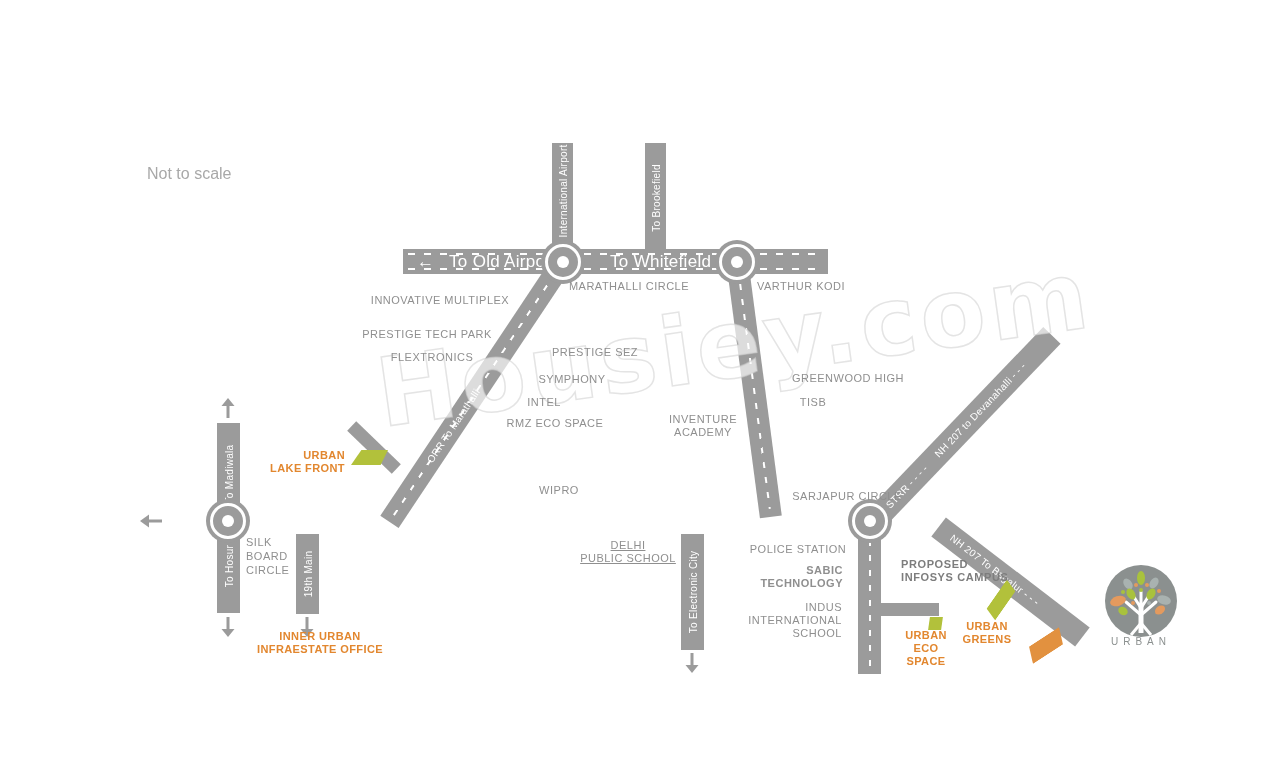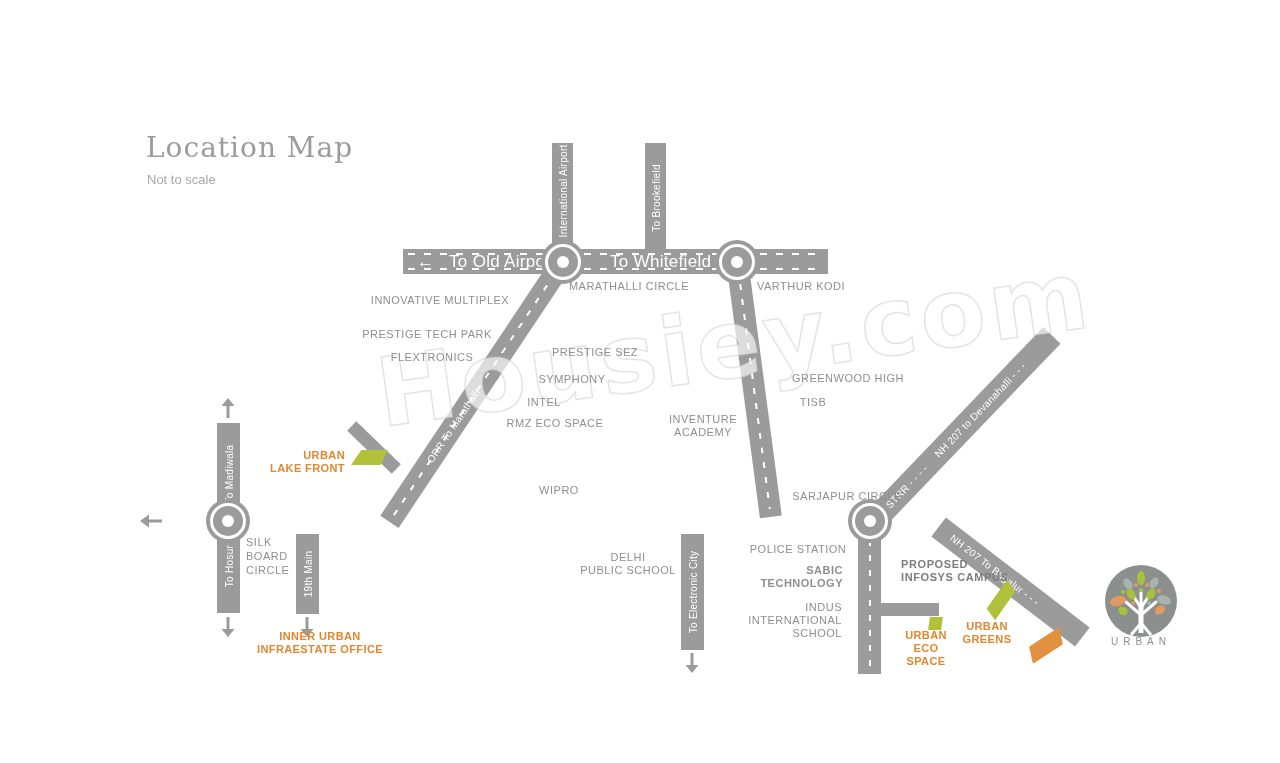--- a/index.html
+++ b/index.html
@@ -41,40 +41,39 @@
 
   
   .marker{position:absolute;z-index:5;}
 
   
   .arr{position:absolute;z-index:2;color:var(--road,#9b9b9b);}
 
   
   #page-title{position:absolute;left:146px;top:131px;font-family:"DejaVu Serif",serif;
       font-size:28px;color:var(--title-gray,#9c9c9c);letter-spacing:1px;z-index:6;}
-  #page-subtitle{position:absolute;left:147px;top:172px;font-size:13px;color:#a8a8a8;z-index:6;}
+  #page-subtitle{position:absolute;left:147px;top:165px;font-size:16px;color:#a8a8a8;z-index:6;}
 
   
   #watermark{position:absolute;left:375px;top:300px;width:560px;font-size:95px;font-weight:bold;
       font-family:"DejaVu Sans",sans-serif;color:rgba(255,255,255,.65);
       -webkit-text-stroke:1.5px rgba(205,205,205,.55);letter-spacing:4px;
       transform:rotate(-8deg);z-index:4;pointer-events:none;}
 
   
   #logo-urban{position:absolute;left:1141px;top:636px;transform:translateX(-50%);
       font-size:10px;letter-spacing:5px;color:var(--logo-gray,#8b908f);z-index:6;}
   #logo-name{position:absolute;left:1142px;top:642px;transform:translateX(-50%);
       font-size:30px;letter-spacing:1.5px;color:var(--logo-gray,#8b908f);z-index:6;}
 </style>
 </head>
 <body>
 
 <div id="canvas">
 
-  <div id="page-title">Location Map</div>
   <div id="page-subtitle">Not to scale</div>
 
   <div class="road road-h" style="left:403px;top:249px;width:425px;height:25px;">
     <span class="rlabel" style="left:14px;">←   To Old Airport</span>
     <span class="rlabel" style="left:207px;">To Whitefield   →</span>
   </div>
 
   <div class="road" style="left:552px;top:143px;width:21px;height:110px;">
     <span class="vlabel">To International Airport</span>
   </div>
@@ -163,21 +162,21 @@
 ACADEMY</div>
   <div class="lm" style="left:848px;top:372px;">GREENWOOD HIGH</div>
   <div class="lm" style="left:813px;top:396px;">TISB</div>
   <div class="lm" style="left:519px;top:484px;margin-left:40px;">WIPRO</div>
   <div class="lm" style="left:798px;top:543px;">POLICE STATION</div>
   <div class="lm anch-right" style="right:437px;top:564px;font-weight:bold;">SABIC
 TECHNOLOGY</div>
   <div class="lm anch-right" style="right:438px;top:601px;">INDUS
 INTERNATIONAL
 SCHOOL</div>
-  <div class="lm" style="left:628px;top:551px;">DELHI
+  <div class="lm" style="left:628px;top:539px;text-decoration:underline;">DELHI
 PUBLIC SCHOOL</div>
   <div class="lm anch-left boldgray" style="left:901px;top:558px;">PROPOSED
 INFOSYS CAMPUS</div>
 
   <div class="lm anch-right orange" style="right:935px;top:449px;">URBAN
 LAKE FRONT</div>
   <div class="lm orange" style="left:320px;top:630px;">INNER URBAN
 INFRAESTATE OFFICE</div>
   <div class="lm orange" style="left:926px;top:629px;">URBAN
 ECO

